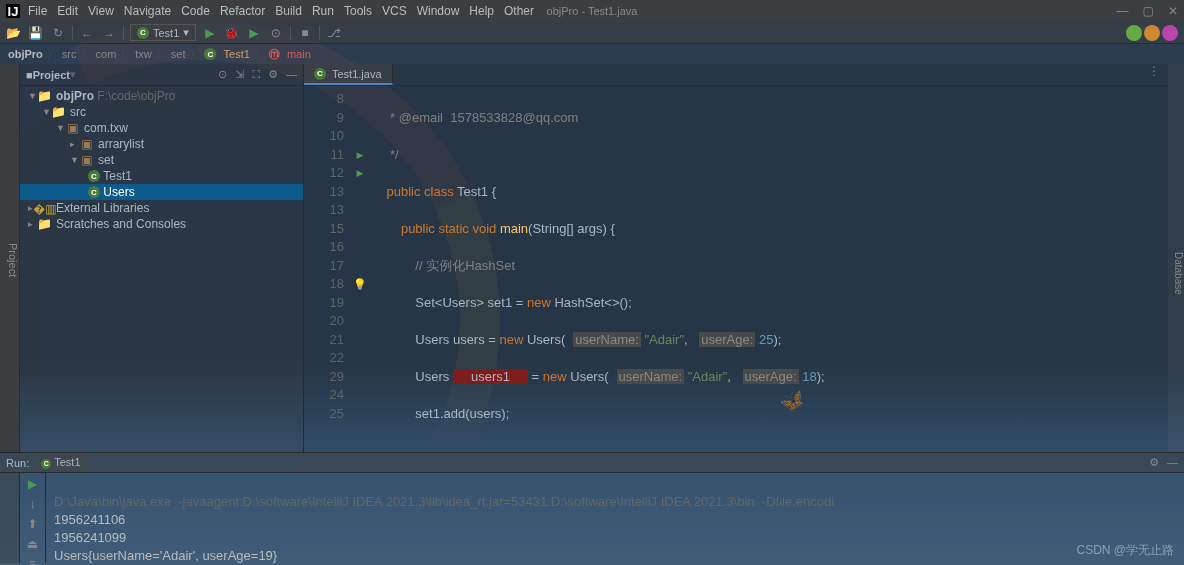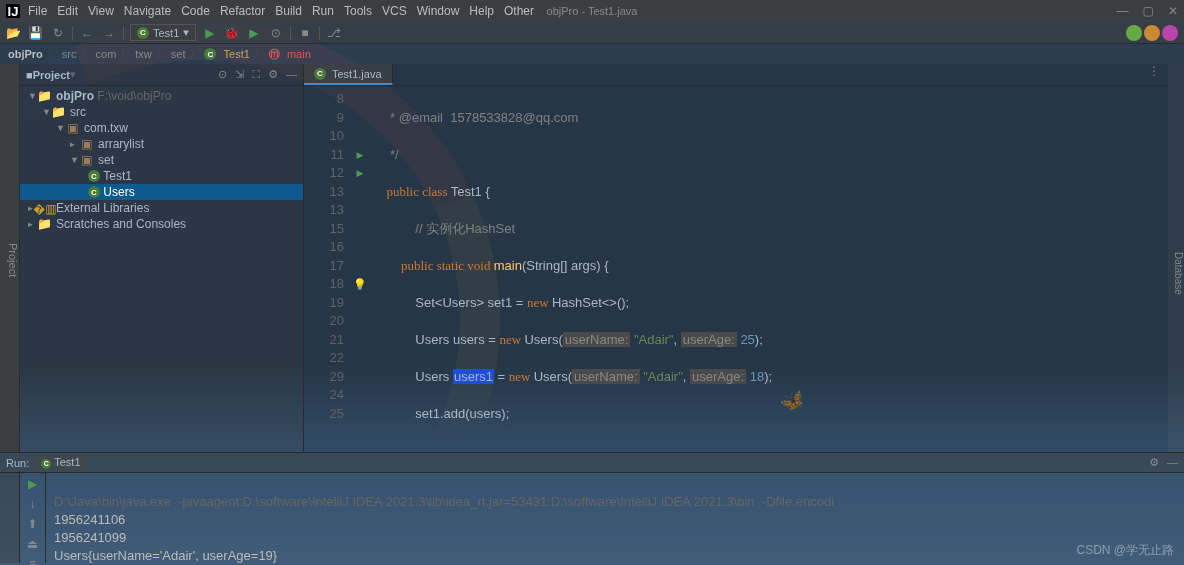--- a/index.html
+++ b/index.html
@@ -45,21 +45,21 @@
 .editor-more { margin-left:auto; padding:0 8px; color:#888;}
 .code-area { flex:1; display:flex; font-family:Consolas,monospace; font-size:13px; overflow:hidden;}
 .line-numbers { width:48px; text-align:right; padding:4px 8px 4px 0; color:#606366; line-height:18.5px; user-select:none;}
 .gutter-icons { width:16px; padding-top:4px; line-height:18.5px;}
 .gutter-icons div { height:18.5px; display:flex; align-items:center; justify-content:center;}
 .run-gutter { color:#499c54; font-size:9px;}
 .bulb { color:#c9a227; font-size:11px;}
 .code-lines { flex:1; padding:4px 0; line-height:18.5px; white-space:pre;}
 .code-lines .line { height:18.5px; padding-left:4px;}
 .right-gutter { width:16px; background:rgba(60,63,65,0.3); writing-mode:vertical-rl; font-size:10px; color:#888; text-align:center; padding-top:30px;}
-.kw { color:#cc7832;font-family:Liberation Serif, serif;} .str { color:#6a8759;} .cmt { color:#808080;} .num { color:#6897bb;} .fn { color:#ffc66d;} .prm { background:#4a4a4a; padding:0 2px; color:#888;} .hl-var { background:#1d4ed8; padding:0 1px;}
+.kw { color:#cc7832;} .str { color:#6a8759;} .cmt { color:#808080;} .num { color:#6897bb;} .fn { color:#ffc66d;} .prm { background:#4a4a4a; padding:0 2px; color:#888;margin-left:8px;} .hl-var { background:#7f1d1d; padding:0 18px;}
 .run-panel { height:132px; border-top:1px solid #2a2a2a; position:relative; z-index:2; background:rgba(30,40,50,0.2);}
 .run-header { height:20px; display:flex; align-items:center; padding:0 6px; font-size:11px; border-bottom:1px solid #2a2a2a; background:rgba(60,63,65,0.5);}
 .run-header .icons { margin-left:auto; display:flex; gap:8px; color:#888;}
 .run-body { display:flex; height:90px;}
 .run-left-gutter { width:20px; background:rgba(60,63,65,0.5); border-right:1px solid #2a2a2a;}
 .run-controls { width:26px; display:flex; flex-direction:column; align-items:center; gap:6px; padding-top:4px; border-right:1px solid #2a2a2a;}
 .run-controls div { color:#888; cursor:pointer; font-size:12px;}
 .run-controls .play { color:#499c54;}
 .run-output { flex:1; padding:2px 8px; font-family:Consolas,monospace; font-size:13px; line-height:18px; color:#bbb; white-space:pre; overflow:hidden;}
 .run-output .dim { color:#666;}
@@ -139,21 +139,21 @@
         <span style="color:#666"> ▾</span>
       <div class="icons">
         <span>⊙</span>
         <span>⇲</span>
         <span>⛶</span>
         <span>⚙</span>
         <span>—</span>
       </div>
     </div>
     <div class="tree">
-      <div class="tree-row"><span class="tree-indent" style="width:4px"></span><span class="tree-arrow">▼</span><span class="tree-icon folder-icon">📁</span><b>objPro</b>&nbsp;<span style="color:#666">F:\void\objPro</span></div>
+      <div class="tree-row"><span class="tree-indent" style="width:4px"></span><span class="tree-arrow">▼</span><span class="tree-icon folder-icon">📁</span><b>objPro</b>&nbsp;<span style="color:#666">F:\code\objPro</span></div>
       <div class="tree-row">
           <span class="tree-indent" style="width:18px"></span>
           <span class="tree-arrow">▼</span>
           <span class="tree-icon" style="color:#4a7aaa">📁</span>
           <span>src</span>
         </div>
       <div class="tree-row">
           <span class="tree-indent" style="width:32px"></span>
           <span class="tree-arrow">▼</span>
           <span class="tree-icon pkg-icon">▣</span>
@@ -234,22 +234,22 @@
           <div></div>
           <div></div>
           <div></div>
           <div></div>
           <div></div>
       </div>
       <div class="code-lines">
 <div class="line"><span class="cmt">     * @email  1578533828@qq.com</span></div>
 <div class="line"><span class="cmt">     */</span></div>
 <div class="line"><span>    </span><span class="kw">public class </span><span>Test1 {</span></div>
+<div class="line"><span>        </span><span class="kw">public static void </span><span class="fn">main</span><span>(</span><span>String</span><span>[] args) {</span></div>
 <div class="line"><span class="cmt">            // 实例化HashSet</span></div>
-<div class="line"><span>        </span><span class="kw">public static void </span><span class="fn">main</span><span>(</span><span>String</span><span>[] args) {</span></div>
 <div class="line"><span>            </span><span>Set</span><span>&lt;</span><span>Users</span><span>&gt; set1 = </span><span class="kw">new </span><span>HashSet&lt;&gt;();</span></div>
 <div class="line"><span>            </span><span>Users</span><span> users = </span><span class="kw">new </span><span>Users(</span><span class="prm">userName:</span><span class="str"> "Adair"</span><span>, </span><span class="prm">userAge:</span><span class="num"> 25</span><span>);</span></div>
 <div class="line"><span>            </span><span>Users</span><span> </span><span class="hl-var">users1</span><span> = </span><span class="kw">new </span><span>Users(</span><span class="prm">userName:</span><span class="str"> "Adair"</span><span>, </span><span class="prm">userAge:</span><span class="num"> 18</span><span>);</span></div>
 <div class="line"><span>            set1.add(users);</span></div>
 
 
 
 
 
 

